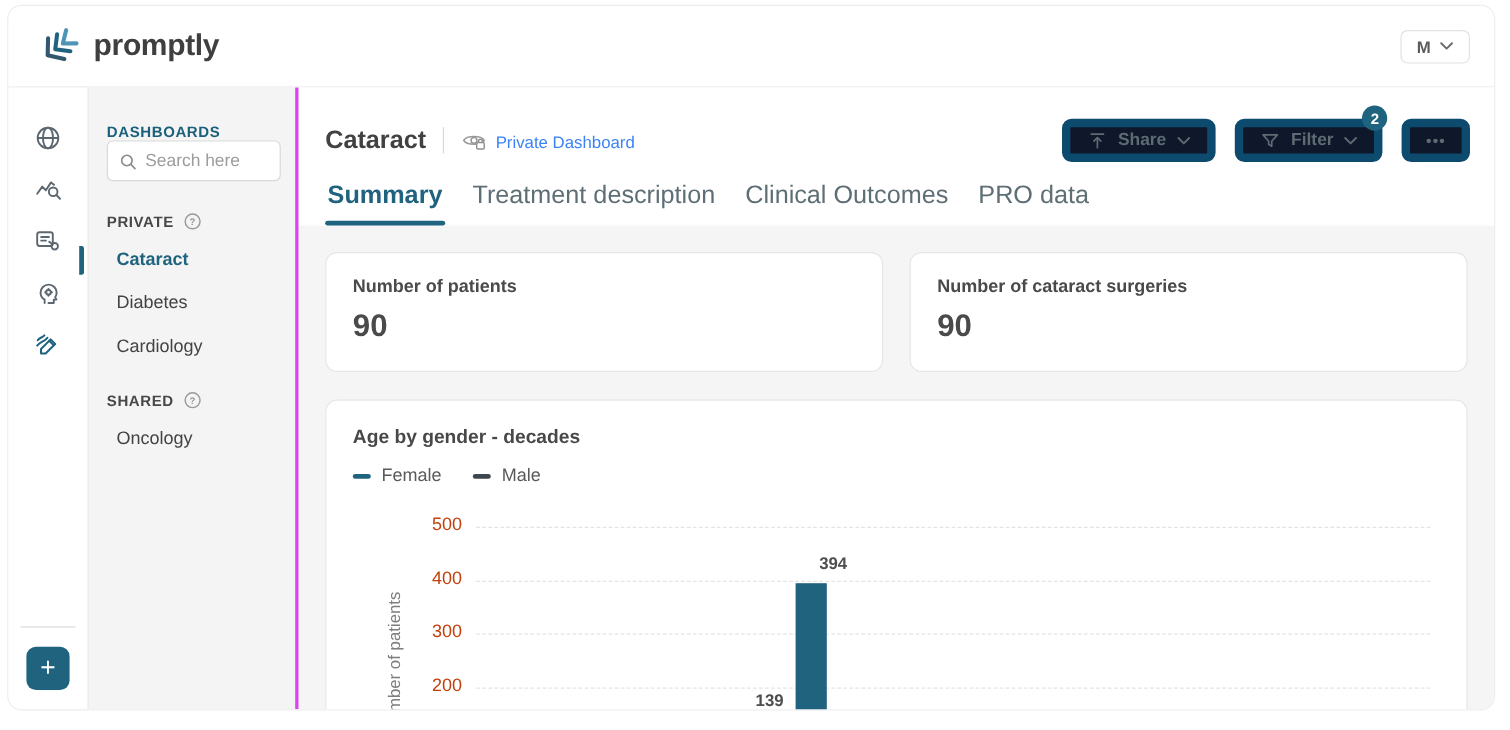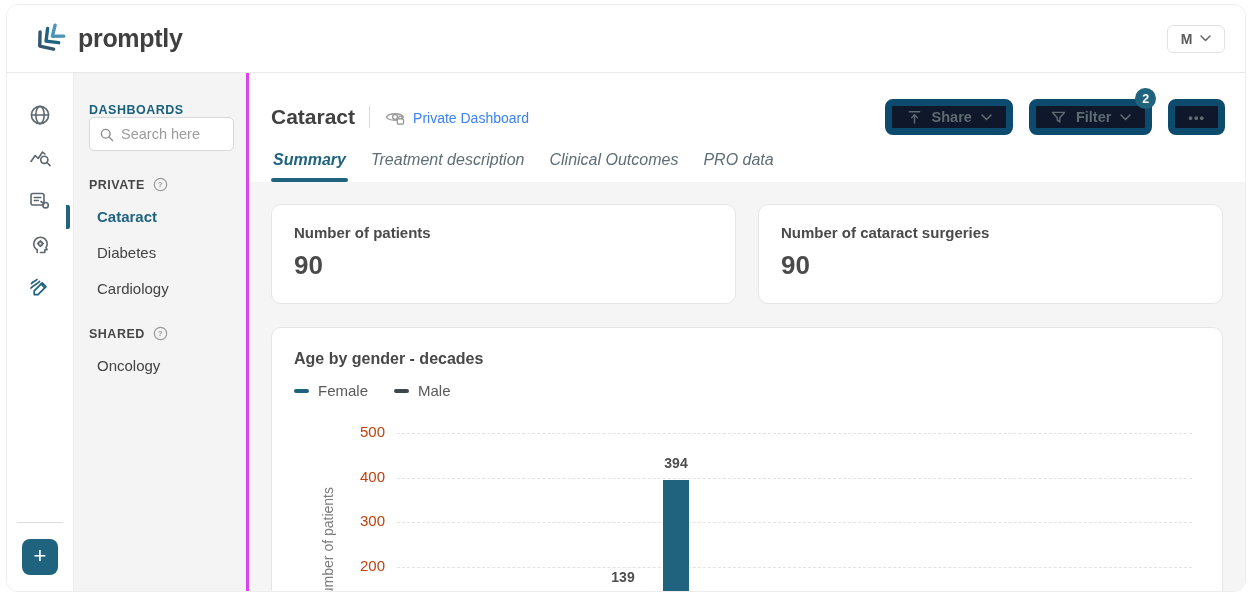--- a/index.html
+++ b/index.html
@@ -61,21 +61,21 @@
   .header-actions { margin-left:auto; display:flex; align-items:center; gap:16px; }
   .btn { height:36px; display:flex; align-items:center; gap:9px; padding:0 14px;
     border:7px solid #0c4a6e; border-radius:8px; background:#0f172a; color:#5d6b72;
     font-size:14.5px; font-weight:600; cursor:pointer; font-family:inherit; }
   .filter-wrap { position:relative; }
   .badge { position:absolute; top:-11px; right:-4px; width:21px; height:21px; border-radius:50%;
     background:var(--primary); color:#fff; font-size:12.5px; font-weight:700; display:flex;
     align-items:center; justify-content:center; }
   .more-btn { letter-spacing:1px; padding:0 13px; font-size:13px; }
   .tabs { display:flex; gap:21px; margin-top:16px; }
-  .tab { position:relative; font-size:16px; color:#5e6e75; padding:0 2px 13px; cursor:pointer;font-style:italic; }
+  .tab { position:relative; font-size:21px; color:#5e6e75; padding:0 2px 13px; cursor:pointer; }
   .tab.active { color:var(--primary); font-weight:700; }
   .tab.active::after { content:""; position:absolute; left:0; right:0; bottom:0; height:4px;
     border-radius:3px; background:var(--primary); }
   
   .content { flex:1; background:#f5f5f5; padding:22px; min-height:0; }
   .cards-row { display:flex; gap:22px; }
   .metric-card { flex:1; height:100px; background:#fff; border:1px solid #e6e6e6;
     border-radius:10px; padding:19px 22px; }
   .metric-label { font-size:15px; font-weight:700; color:#4a4a4a; }
   .metric-value { margin-top:9px; font-size:26px; font-weight:700; color:#4a4a4a; }
@@ -85,21 +85,21 @@
   .chart-title { font-size:16px; font-weight:700; color:#484848; }
   .legend { display:flex; align-items:center; gap:26px; margin-top:14px; }
   .legend-item { display:flex; align-items:center; gap:9px; font-size:15px; color:#5a5a5a; cursor:pointer; }
   .legend-swatch { width:15px; height:4px; border-radius:2px; }
   .plot { position:relative; margin-top:24px; height:300px; }
   .grid-line { position:absolute; left:103px; right:8px; border-top:1px dashed #e3e3e3; }
   .y-tick { position:absolute; left:0; width:91px; text-align:right; font-size:15px; color:#c2410c; }
   .y-axis-label { position:absolute; left:26px; top:0; height:246px; display:flex; align-items:center; }
   .y-axis-label span { writing-mode:vertical-rl; transform:rotate(180deg); font-size:14px; color:#7d7d7d; }
   .bar { position:absolute; width:26px; bottom:-60px; background:var(--primary); }
-  .bar-label { position:absolute; width:60px; text-align:center; font-size:14px; font-weight:700; color:#4e4e4e; }
+  .bar-label { position:absolute; width:60px; text-align:right; font-size:14px; font-weight:700; color:#4e4e4e; }
   svg { display:block; }
 </style>
 </head>
 <body>
 
 <div class="app">
 
   <div class="topbar">
     <div class="logo">
       <span>

